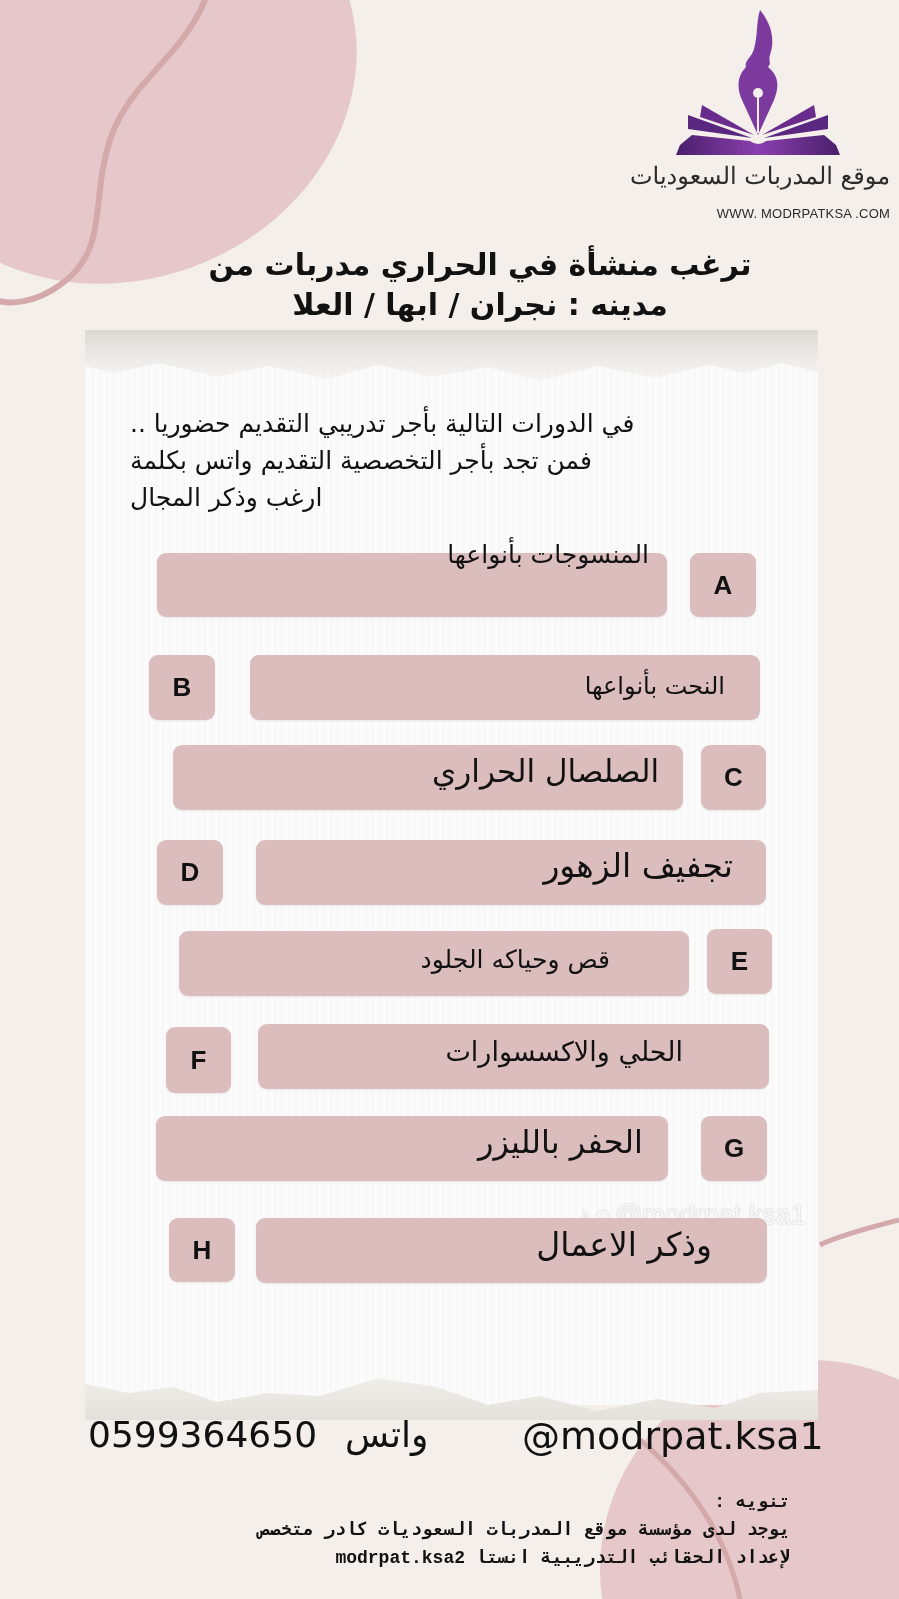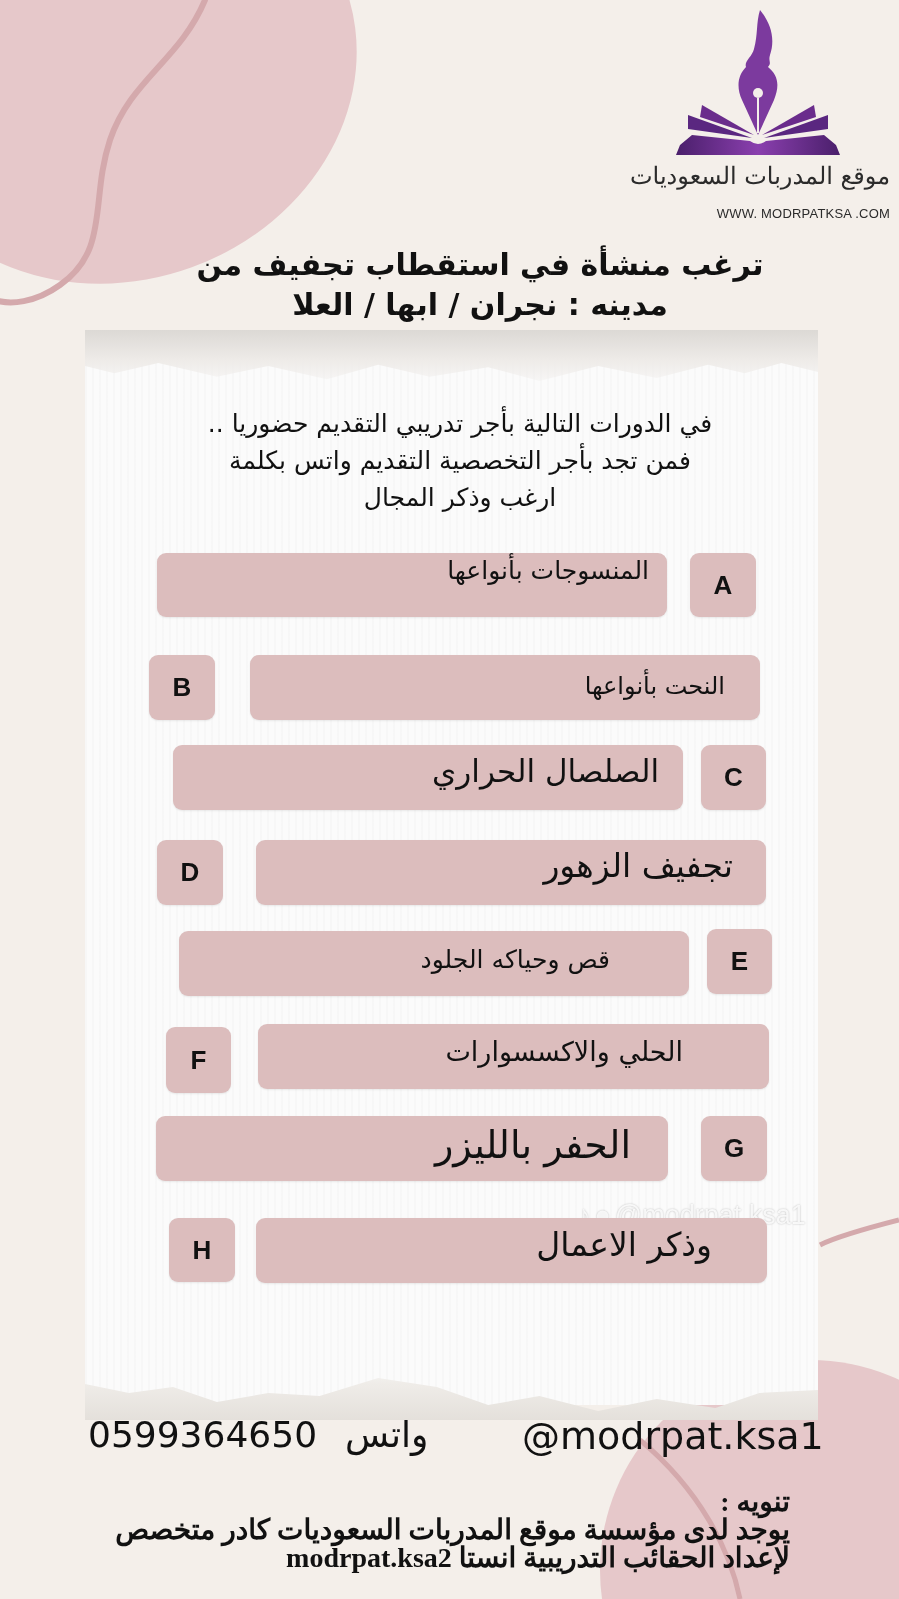--- a/index.html
+++ b/index.html
@@ -61,21 +61,21 @@
     clip-path: polygon(0 0,100% 0,100% 70%,95% 55%,90% 72%,85% 58%,78% 80%,70% 60%,62% 85%,55% 62%,47% 78%,40% 58%,33% 82%,25% 60%,18% 78%,10% 55%,4% 72%,0 60%);
   }
   .paper-bottom-edge {
     position: absolute; left: 85px; top: 1360px; width: 733px; height: 60px;
     background: linear-gradient(0deg, #e4e0db 0%, #efece8 60%, rgba(251,251,251,0) 100%);
     clip-path: polygon(0 40%,6% 55%,12% 45%,18% 70%,25% 55%,32% 60%,40% 30%,48% 45%,55% 75%,62% 60%,70% 85%,78% 65%,86% 80%,92% 55%,100% 50%,100% 100%,0 100%);
   }
 
   .intro {
     position: absolute; left: 130px; top: 405px; width: 660px;
-    direction: rtl; text-align: center;
+    direction: rtl; text-align: left;
     font-family: "DejaVu Sans", sans-serif;
     font-size: 25px; line-height: 37px; color: #111;
   }
 
   .pill {
     position: absolute; background: #dcbdbd; border-radius: 9px;
     box-shadow: 0 1px 2px rgba(0,0,0,0.08);
   }
   .pill-text {
     position: absolute; direction: rtl; text-align: right;
@@ -104,22 +104,22 @@
   .whatsapp {
     position: absolute; left: 88px; top: 1414px;
     font-family: "DejaVu Sans", sans-serif; font-size: 36px; color: #111;
     display: flex; gap: 28px; align-items: center;
   }
   .whatsapp .wa-label { direction: rtl; }
 
   .notice {
     position: absolute; left: 110px; top: 1488px; width: 680px;
     direction: rtl; text-align: right;
-    font-family: Liberation Serif, serif; font-weight: bold;
-    font-size: 28px; line-height: 28px; color: #111;
+    font-family: Liberation Mono, monospace; font-weight: bold;
+    font-size: 18px; line-height: 28px; color: #111;
   }
 </style>
 </head>
 <body>
 
 <div class="blob-top"></div>
 <svg class="squiggle-top" viewBox="0 0 420 330">
   <path d="M205 0 C 180 60, 130 80, 110 140 C 90 200, 110 250, 60 285 C 35 303, 10 305, -5 300" fill="none" stroke="#d4a9ac" stroke-width="6" stroke-linecap="round"></path>
 </svg>
 <div class="blob-bottom"></div>
@@ -147,36 +147,36 @@
     <path d="M168 110 L 104 133 L 168 124 Z" fill="#5a2780"></path>
     <path d="M154 100 L 102 130 L 156 112 Z" fill="#6a2c8c"></path>
 
     <path d="M20 140 L 32 130 L 90 136 Q 98 142 106 136 L 164 130 L 176 140 L 180 150 L 16 150 Z" fill="url(#pg)"></path>
   </svg>
   <div class="logo-ar">موقع المدربات السعوديات</div>
   <div class="logo-url">WWW. MODRPATKSA .COM</div>
 </div>
 
 <div class="headline">
-  <div>ترغب منشأة في استقطاب تجفيف من</div>
+  <div>ترغب منشأة في الحراري مدربات من</div>
   <div>مدينه : نجران / ابها / العلا</div>
 </div>
 
 <div class="paper"></div>
 <div class="paper-top-shadow"></div>
 <div class="paper-bottom-edge"></div>
 
 <div class="intro">
   <div>في الدورات التالية بأجر تدريبي التقديم حضوريا ..</div>
   <div>فمن تجد بأجر التخصصية التقديم واتس بكلمة</div>
   <div>ارغب وذكر المجال</div>
 </div>
 
 <div class="pill" style="left:157px;top:553px;width:510px;height:64px;"></div>
-<div class="pill-text" style="right:250px;top:556px;font-size:25px;">المنسوجات بأنواعها</div>
+<div class="pill-text" style="right:250px;top:540px;font-size:25px;">المنسوجات بأنواعها</div>
 <div class="letter" style="left:690px;top:553px;width:66px;height:64px;">A</div>
 
 <div class="letter" style="left:149px;top:655px;width:66px;height:65px;">B</div>
 <div class="pill" style="left:250px;top:655px;width:510px;height:65px;"></div>
 <div class="pill-text" style="right:174px;top:672px;font-size:24px;">النحت بأنواعها</div>
 
 <div class="pill" style="left:173px;top:745px;width:510px;height:65px;"></div>
 <div class="pill-text" style="right:240px;top:753px;font-size:31px;">الصلصال الحراري</div>
 <div class="letter" style="left:701px;top:745px;width:65px;height:65px;">C</div>
 
@@ -186,21 +186,21 @@
 
 <div class="pill" style="left:179px;top:931px;width:510px;height:65px;"></div>
 <div class="pill-text" style="right:289px;top:945px;font-size:25px;">قص وحياكه الجلود</div>
 <div class="letter" style="left:707px;top:929px;width:65px;height:65px;">E</div>
 
 <div class="letter" style="left:166px;top:1027px;width:65px;height:66px;">F</div>
 <div class="pill" style="left:258px;top:1024px;width:511px;height:65px;"></div>
 <div class="pill-text" style="right:216px;top:1036px;font-size:27px;">الحلي والاكسسوارات</div>
 
 <div class="pill" style="left:156px;top:1116px;width:512px;height:65px;"></div>
-<div class="pill-text" style="right:268px;top:1123px;font-size:38px;">الحفر بالليزر</div>
+<div class="pill-text" style="right:256px;top:1123px;font-size:32px;">الحفر بالليزر</div>
 <div class="letter" style="left:701px;top:1116px;width:66px;height:65px;">G</div>
 
 <div class="watermark">
   <span>♪</span>
   <span>●</span>
   <span>@modrpat.ksa1</span>
 </div>
 
 <div class="letter" style="left:169px;top:1218px;width:66px;height:64px;">H</div>
 <div class="pill" style="left:256px;top:1218px;width:511px;height:65px;"></div>

